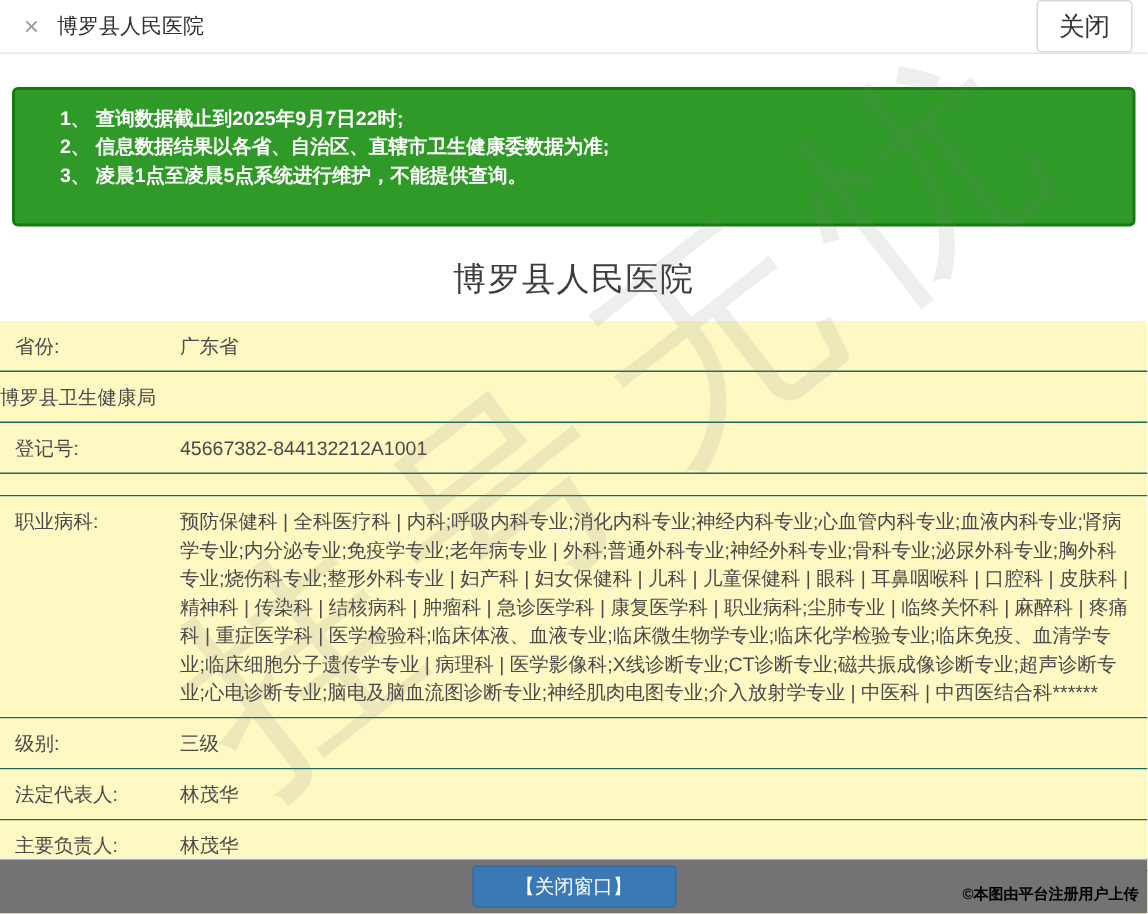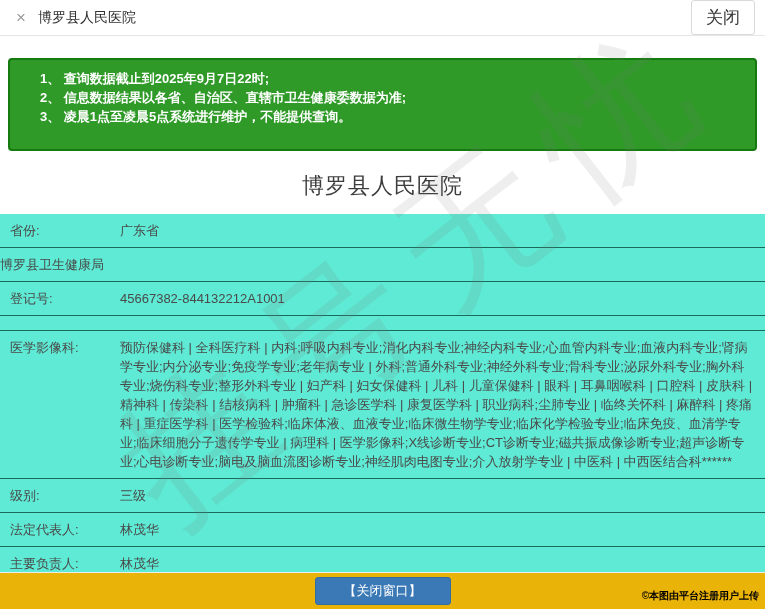--- a/index.html
+++ b/index.html
@@ -67,21 +67,21 @@
 
   
   .table { margin-top: 13px; width: 100%; }
   .row {
     display: flex;
     border-bottom: 1px solid #1b6b5c;
     padding: 7px 0;
     font-size: 13px;
     line-height: 19px;
     color: #4a4a4a;
-    background: #5eead4;
+    background: #fef9c3;
   }
   .row .label { width: 120px; flex-shrink: 0; padding-left: 10px; }
   .row .value { flex: 1; padding-right: 8px; }
 
   
   .watermark {
     position: absolute;
     left: 140px;
     top: 390px;
     width: 900px;
@@ -94,21 +94,21 @@
     pointer-events: none;
     z-index: 3;
   }
 
   
   .footer {
     position: absolute;
     left: 0; right: 0; bottom: 0;
     height: 37px;
     border-top: 1px solid #ececec;
-    background: #eab308;
+    background: #737373;
     display: flex;
     align-items: center;
     justify-content: center;
     margin-top: 28px;
   }
   .btn-primary {
     background: #3a79b5;
     border: 1px solid #336ba3;
     color: #ffffff;
     font-size: 13px;
@@ -157,21 +157,21 @@
 
   <div class="row">
     <div class="label">登记号:</div>
     <div class="value">45667382-844132212A1001</div>
   </div>
 
   <div class="row">
   </div>
 
   <div class="row">
-    <div class="label">医学影像科:</div>
+    <div class="label">职业病科:</div>
     <div class="value">预防保健科 | 全科医疗科 | 内科;呼吸内科专业;消化内科专业;神经内科专业;心血管内科专业;血液内科专业;肾病学专业;内分泌专业;免疫学专业;老年病专业 | 外科;普通外科专业;神经外科专业;骨科专业;泌尿外科专业;胸外科专业;烧伤科专业;整形外科专业 | 妇产科 | 妇女保健科 | 儿科 | 儿童保健科 | 眼科 | 耳鼻咽喉科 | 口腔科 | 皮肤科 | 精神科 | 传染科 | 结核病科 | 肿瘤科 | 急诊医学科 | 康复医学科 | 职业病科;尘肺专业 | 临终关怀科 | 麻醉科 | 疼痛科 | 重症医学科 | 医学检验科;临床体液、血液专业;临床微生物学专业;临床化学检验专业;临床免疫、血清学专业;临床细胞分子遗传学专业 | 病理科 | 医学影像科;X线诊断专业;CT诊断专业;磁共振成像诊断专业;超声诊断专业;心电诊断专业;脑电及脑血流图诊断专业;神经肌肉电图专业;介入放射学专业 | 中医科 | 中西医结合科******</div>
   </div>
 
   <div class="row">
     <div class="label">级别:</div>
     <div class="value">三级</div>
   </div>
 
   <div class="row">
     <div class="label">法定代表人:</div>

